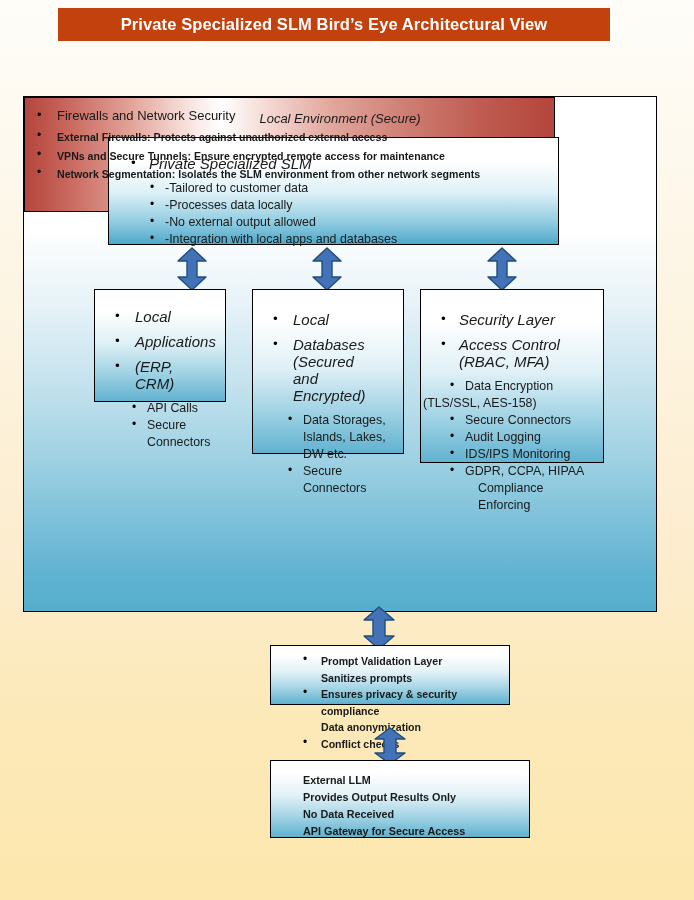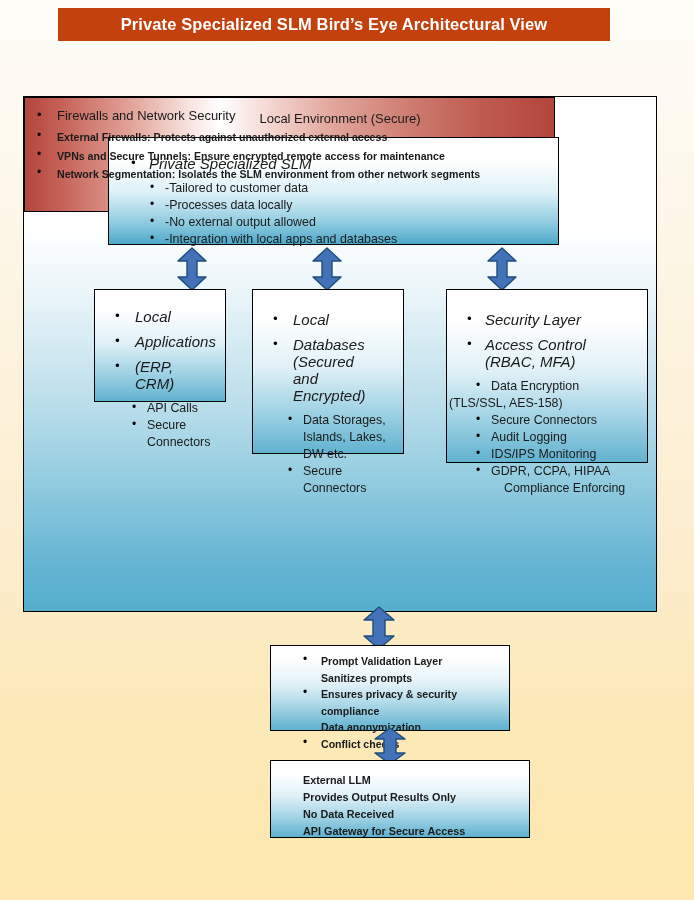--- a/index.html
+++ b/index.html
@@ -53,20 +53,21 @@
     box-sizing: border-box;
   }
   #local-env-title {
     position: absolute;
     left: 0;
     top: 14px;
     width: 100%;
     text-align: center;
     font-size: 13px;
     color: #1a1a1a;
+    font-style: italic;
   }
 
   
   .box {
     position: absolute;
     border: 1.4px solid #000000;
     box-sizing: border-box;
     background: linear-gradient(180deg, #ffffff 0%, #ffffff 18%, #dff0f6 48%, #9fd2e4 75%, #62b2d0 100%);
   }
 
@@ -75,21 +76,21 @@
     left: 84px;
     top: 40px;
     width: 451px;
     height: 108px;
     background: linear-gradient(180deg, #ffffff 0%, #ffffff 22%, #dcf0f7 52%, #8fcbe0 80%, #4fa8ca 100%);
   }
 
   
   #apps-box   { left: 70px;  top: 192px; width: 132px; height: 113px; }
   #db-box     { left: 228px; top: 192px; width: 152px; height: 165px; }
-  #sec-box    { left: 422px; top: 192px; width: 202px; height: 174px; }
+  #sec-box    { left: 396px; top: 192px; width: 184px; height: 174px; }
 
   
   #firewall-box {
     left: 63px;
     top: 382px;
     width: 529px;
     height: 113px;
     border: 1.4px solid #000000;
     background: linear-gradient(90deg,
         #b4453c 0%, #c8675d 8%, #e2a399 20%,
@@ -196,21 +197,21 @@
     font-weight: normal;
     color: #000;
   }
 
   
   #prompt-box {
     position: absolute;
     left: 270px;
     top: 645px;
     width: 240px;
-    height: 86px;
+    height: 60px;
     border: 1.4px solid #000000;
     box-sizing: border-box;
     background: linear-gradient(180deg, #ffffff 0%, #ffffff 16%, #e2f1f7 45%, #a6d5e6 72%, #5fb1cf 100%);
   }
   #prompt-box .inner { padding: 7px 4px 0 0; }
   ul.pv-list { list-style: none; margin: 0; padding: 0; }
   ul.pv-list > li {
     position: relative;
     padding-left: 50px;
     font-size: 10.6px;

